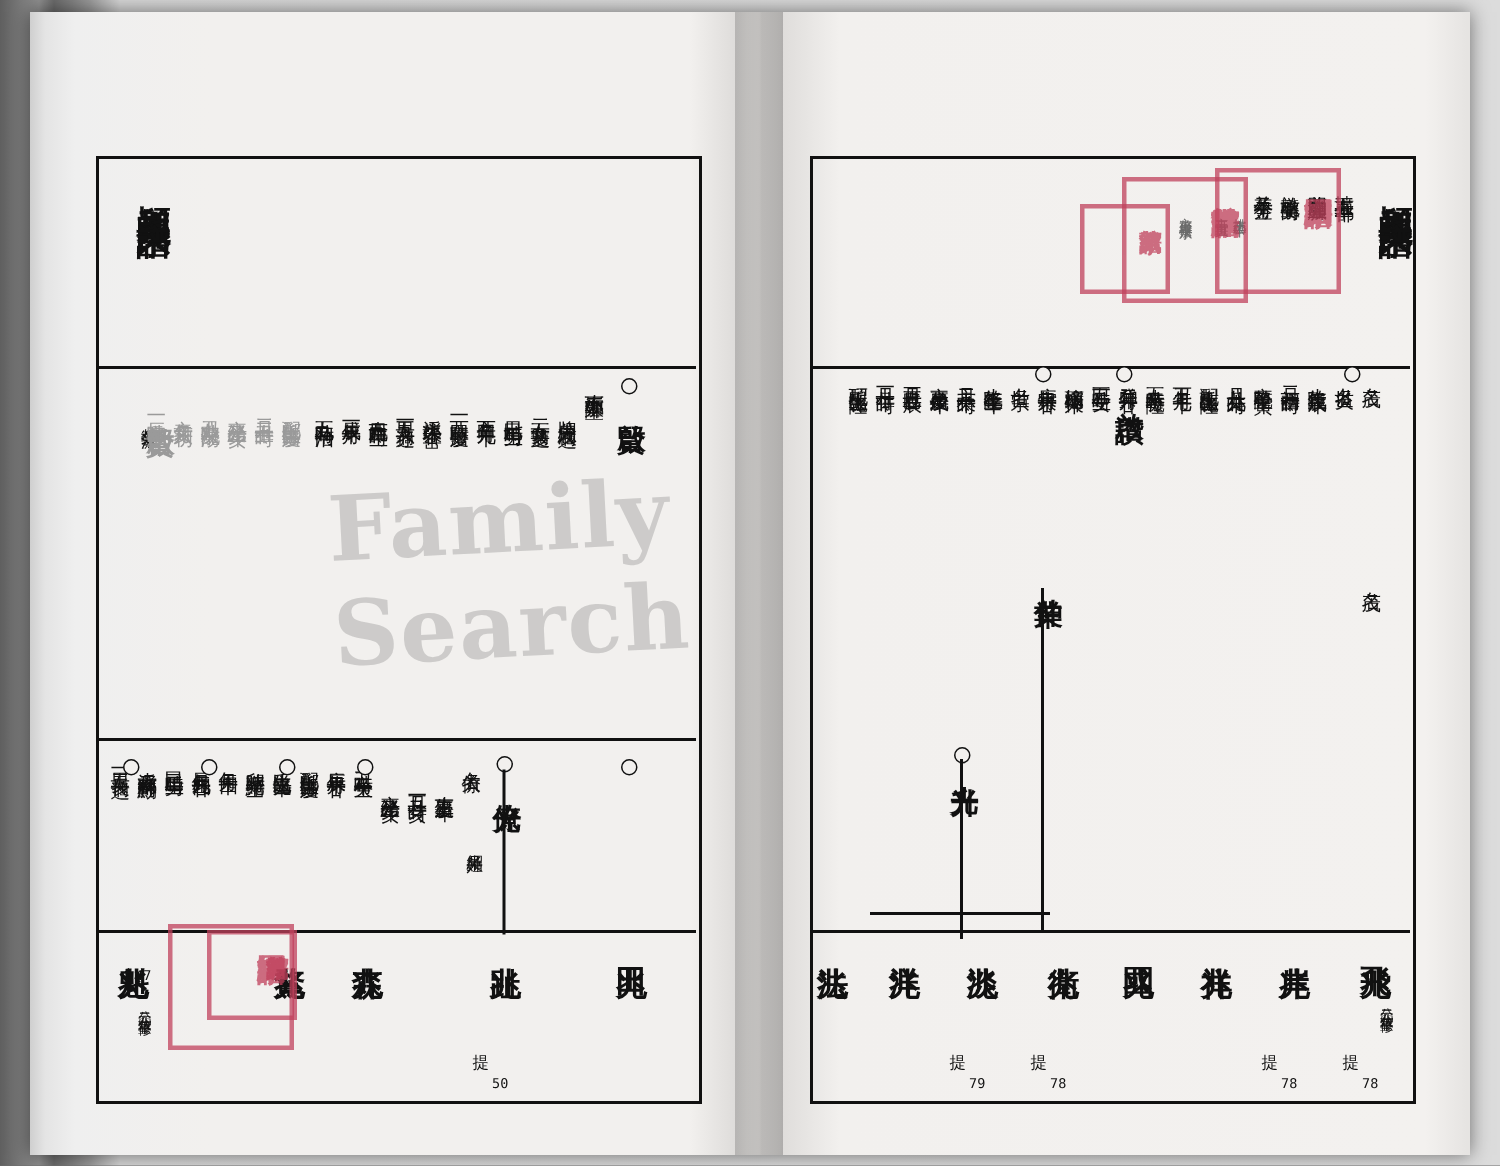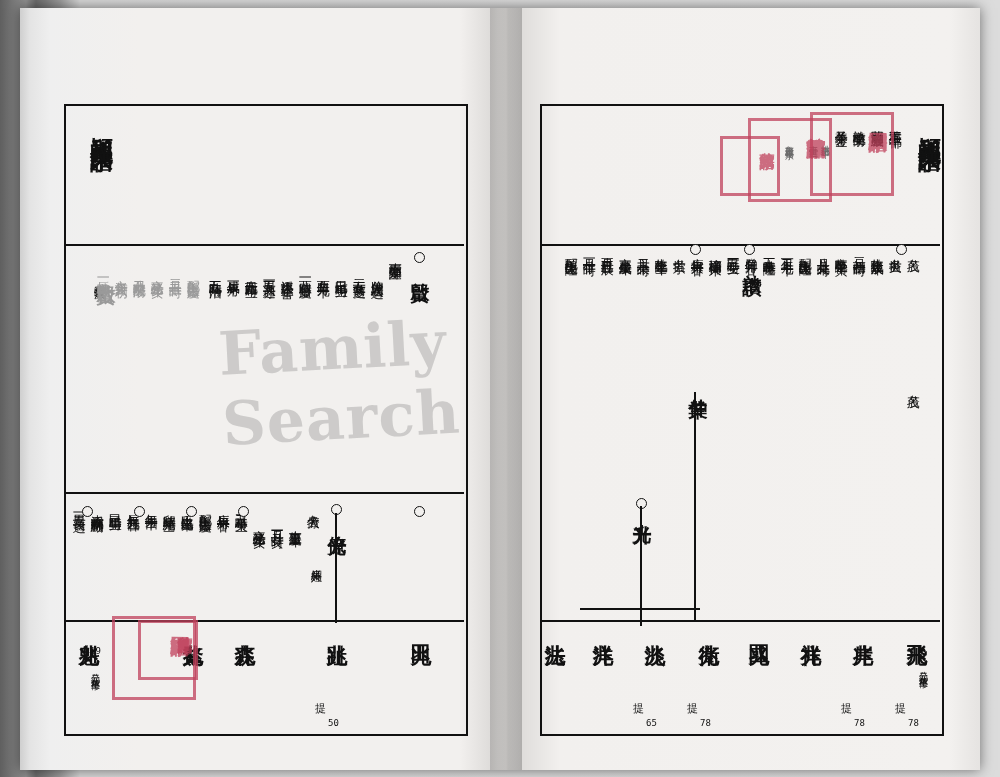--- a/index.html
+++ b/index.html
@@ -59,21 +59,21 @@
 <body>
 
 <div class="scan">
 
   <div class="spread">
 
     <div class="page pageL">
 
       <div class="vcol title" style="left:52px;top:110px;">潁川郡陳氏宗譜</div>
       <div class="vcol sm" style="left:55px;top:268px;">榮斗公派下</div>
-      <div class="numlbl" style="left:52px;top:638px;">19</div>
+      <div class="numlbl" style="left:52px;top:638px;">47</div>
       <div class="vcol xs" style="left:52px;top:658px;">公元二〇〇八年重修</div>
 
       <div class="frame frameL"></div>
       <div class="innerline" style="left:26px;top:236px;width:400px;height:1.5px;"></div>
       <div class="innerline" style="left:26px;top:484px;width:400px;height:1.5px;"></div>
       <div class="innerline" style="left:26px;top:612px;width:400px;height:1.5px;"></div>
 
       <div class="node" style="left:376px;top:244px;"></div>
       <div class="vcol big" style="left:372px;top:260px;">啟賢</div>
 
@@ -199,21 +199,21 @@
       <div class="namebox" style="left:332px;top:620px;">兆岸</div>
       <div class="vcol sm" style="left:320px;top:686px;">提</div>
       <div class="numlbl" style="left:334px;top:710px;">78</div>
 
       <div class="namebox" style="left:178px;top:620px;">兆衛</div>
       <div class="vcol sm" style="left:166px;top:686px;">提</div>
       <div class="numlbl" style="left:180px;top:710px;">78</div>
 
       <div class="namebox" style="left:124px;top:620px;">兆淡</div>
       <div class="vcol sm" style="left:112px;top:686px;">提</div>
-      <div class="numlbl" style="left:126px;top:710px;">65</div>
+      <div class="numlbl" style="left:126px;top:710px;">79</div>
 
       <div class="namebox vfaint" style="left:280px;top:620px;">兆祥</div>
       <div class="namebox vfaint" style="left:228px;top:620px;">兆國</div>
       <div class="namebox vfaint" style="left:72px;top:620px;">兆洋</div>
       <div class="namebox vfaint" style="left:24px;top:620px;">兆法</div>
 
       <div class="seal sealbig" style="left:290px;top:104px;">中國家譜網</div>
       <div class="seal sealbig" style="left:228px;top:110px;">中華譜牒館藏</div>
       <div class="seal sealsm" style="left:200px;top:128px;">家譜館藏</div>
     </div>

